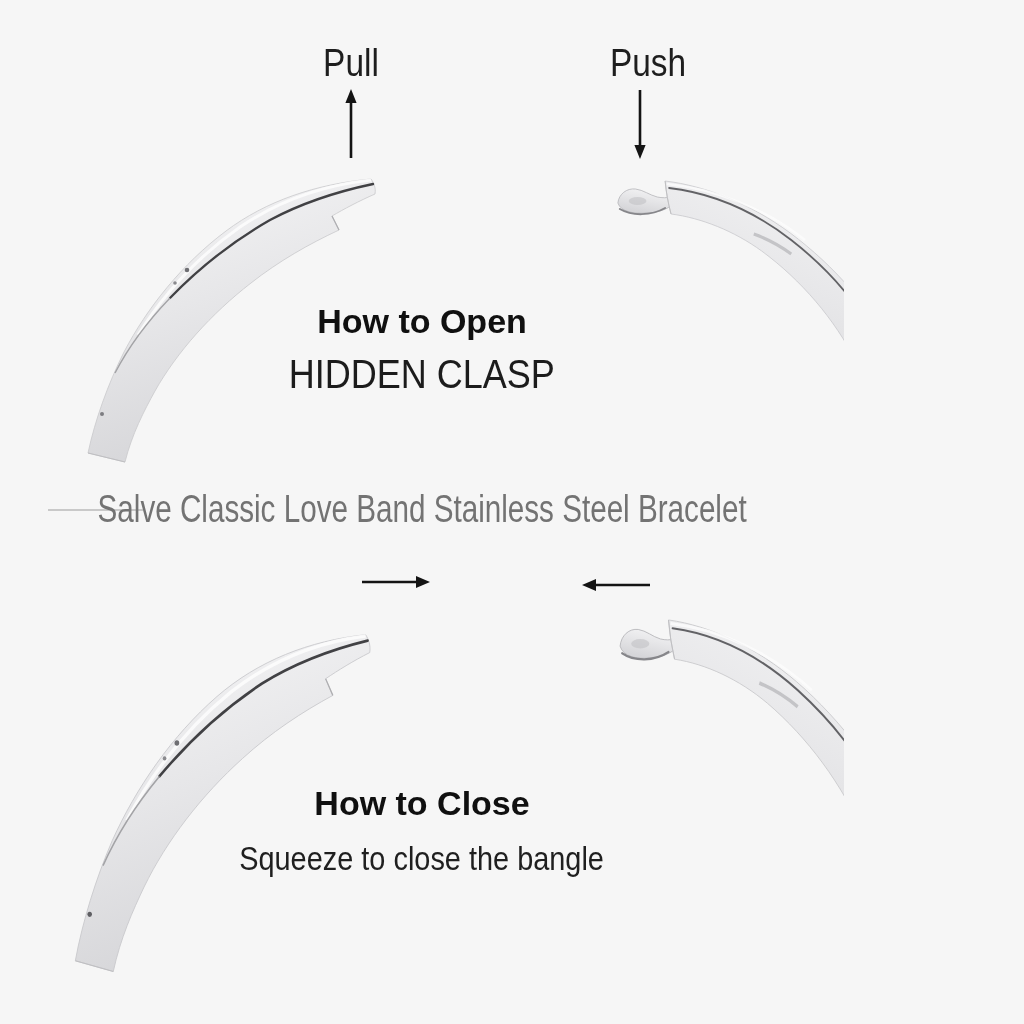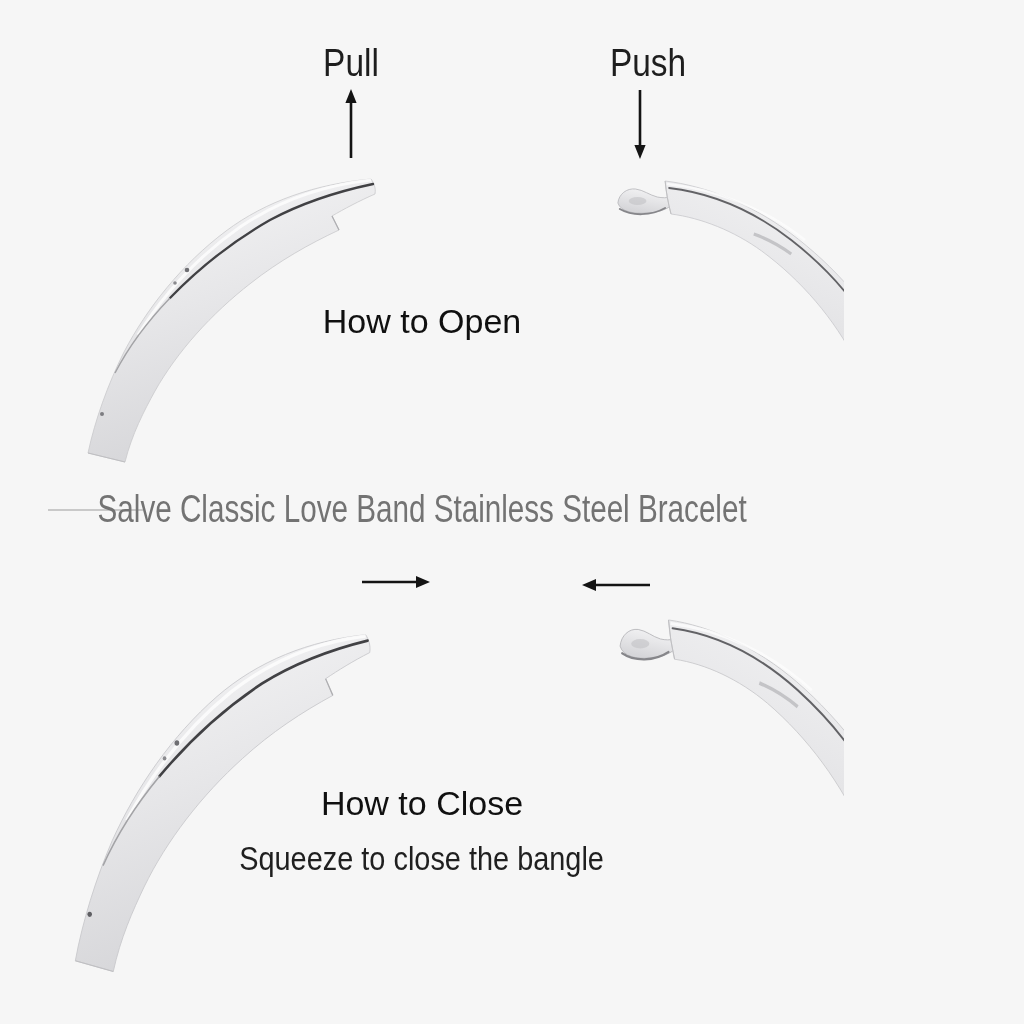--- a/index.html
+++ b/index.html
@@ -2,21 +2,21 @@
 <html><head>
 <meta charset="utf-8">
 <style>
   html,body{margin:0;padding:0;}
   body{background:#f6f6f6;font-family:"Liberation Sans","DejaVu Sans",sans-serif;}
   #canvas{position:relative;width:844px;height:1024px;background:#f6f6f6;overflow:hidden;}
   .txt{position:absolute;white-space:nowrap;color:#242424;line-height:1;}
   .center{left:0;right:0;text-align:center;}
   .cspan{display:inline-block;transform-origin:50% 50%;}
   .pullpush{font-size:38px;color:#1e1e1e;}
-  .h-bold{font-size:34px;font-weight:normal;color:#101010;}
+  .h-bold{font-size:34px;font-weight:bold;color:#101010;}
   .caps{font-size:40px;color:#1c1c1c;}
   .prod{font-size:38px;color:#737373;}
   .instr{font-size:34px;color:#1f1f1f;}
   .divline{position:absolute;height:2px;background:#c9c9c9;}
   .abs{position:absolute;}
   svg{display:block;}
 </style>
 </head>
 <body>
 
@@ -74,20 +74,21 @@
     <path d="M60,8 C110,13 160,33 200,64" fill="none" stroke="#fdfdfd" stroke-width="2.4" opacity="0.8"></path>
     <path d="M62,12 C105,17 148,35 186,64 C212,84 236,108 254,133" fill="none" stroke="#4a4a4d" stroke-width="1.8" opacity="0.85" stroke-linecap="round"></path>
     <path d="M148,58 C162,63 175,70 186,78" fill="none" stroke="#9d9da1" stroke-width="3" opacity="0.5"></path>
     <path d="M58,5 C59,16 61,27 64,38" fill="none" stroke="#bfbfc2" stroke-width="1"></path>
     <path d="M299,238 C309,243 311,257 304,268" fill="none" stroke="#b0b0b3" stroke-width="2.2"></path>
     <path d="M301,243 C306,247 307,255 303,261" fill="none" stroke="#8e8e92" stroke-width="1.2"></path>
     <path d="M286,281 L322,272" stroke="#bfbfc2" stroke-width="1"></path>
   </svg>
 
   <div class="txt h-bold center" style="top:304px;"><span class="cspan">How to Open</span></div>
+  <div class="txt caps center" style="top:354px;"><span class="cspan" style="transform:scaleX(.9);">HIDDEN CLASP</span></div>
 
   <div class="divline" style="left:48px;top:509px;width:95px;"></div>
   <div class="divline" style="left:880px;top:510px;width:93px;"></div>
   <div class="txt prod center" style="top:490px;"><span class="cspan" style="transform:scaleX(.78);">Salve Classic Love Band Stainless Steel Bracelet</span></div>
 
   <svg class="abs" style="left:361px;top:572px;" width="70" height="20" viewBox="0 0 70 20">
     <line x1="1" y1="10" x2="57" y2="10" stroke="#141414" stroke-width="2.6"></line>
     <polygon points="69,10 55,4 55,16" fill="#141414"></polygon>
   </svg>
   <svg class="abs" style="left:581px;top:575px;" width="70" height="20" viewBox="0 0 70 20">

